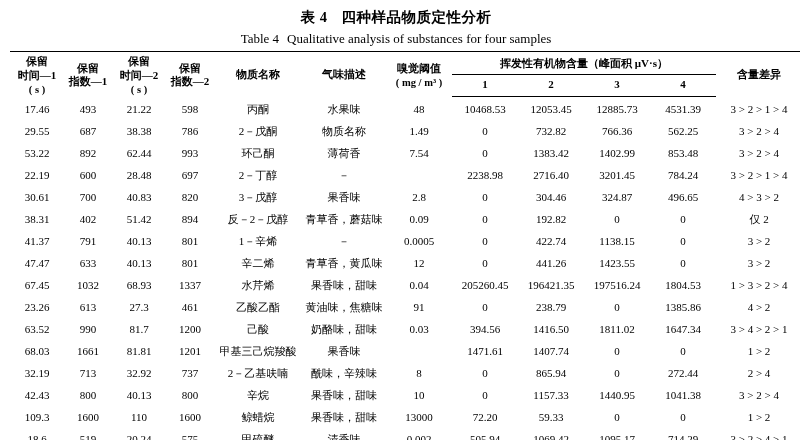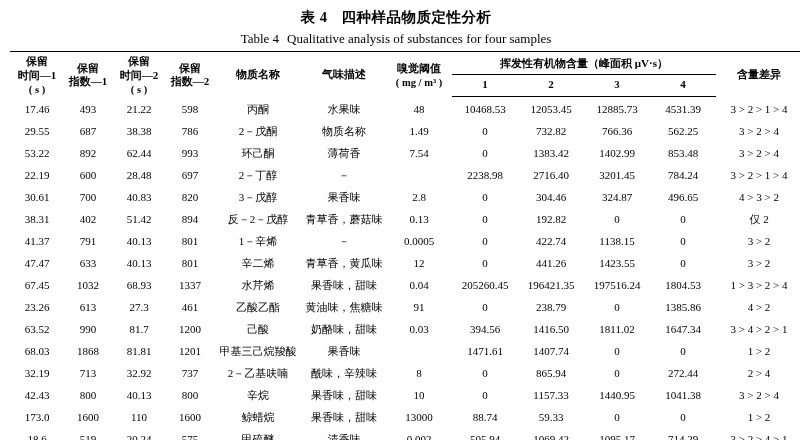--- a/index.html
+++ b/index.html
@@ -212,21 +212,21 @@
         <td class="num">496.65</td>
         <td>4 &gt; 3 &gt; 2</td>
       </tr>
       <tr>
         <td class="num">38.31</td>
         <td class="num">402</td>
         <td class="num">51.42</td>
         <td class="num">894</td>
         <td>反－2－戊醇</td>
         <td>青草香，蘑菇味</td>
-        <td class="num">0.13</td>
+        <td class="num">0.09</td>
         <td class="num">0</td>
         <td class="num">192.82</td>
         <td class="num">0</td>
         <td class="num">0</td>
         <td>仅 2</td>
       </tr>
       <tr>
         <td class="num">41.37</td>
         <td class="num">791</td>
         <td class="num">40.13</td>
@@ -291,21 +291,21 @@
         <td>奶酪味，甜味</td>
         <td class="num">0.03</td>
         <td class="num">394.56</td>
         <td class="num">1416.50</td>
         <td class="num">1811.02</td>
         <td class="num">1647.34</td>
         <td>3 &gt; 4 &gt; 2 &gt; 1</td>
       </tr>
       <tr>
         <td class="num">68.03</td>
-        <td class="num">1868</td>
+        <td class="num">1661</td>
         <td class="num">81.81</td>
         <td class="num">1201</td>
         <td>甲基三己烷羧酸</td>
         <td>果香味</td>
         <td class="num"></td>
         <td class="num">1471.61</td>
         <td class="num">1407.74</td>
         <td class="num">0</td>
         <td class="num">0</td>
         <td>1 &gt; 2</td>
@@ -332,28 +332,28 @@
         <td>辛烷</td>
         <td>果香味，甜味</td>
         <td class="num">10</td>
         <td class="num">0</td>
         <td class="num">1157.33</td>
         <td class="num">1440.95</td>
         <td class="num">1041.38</td>
         <td>3 &gt; 2 &gt; 4</td>
       </tr>
       <tr>
-        <td class="num">173.0</td>
+        <td class="num">109.3</td>
         <td class="num">1600</td>
         <td class="num">110</td>
         <td class="num">1600</td>
         <td>鲸蜡烷</td>
         <td>果香味，甜味</td>
         <td class="num">13000</td>
-        <td class="num">88.74</td>
+        <td class="num">72.20</td>
         <td class="num">59.33</td>
         <td class="num">0</td>
         <td class="num">0</td>
         <td>1 &gt; 2</td>
       </tr>
       <tr>
         <td class="num">18.6</td>
         <td class="num">519</td>
         <td class="num">20.24</td>
         <td class="num">575</td>

